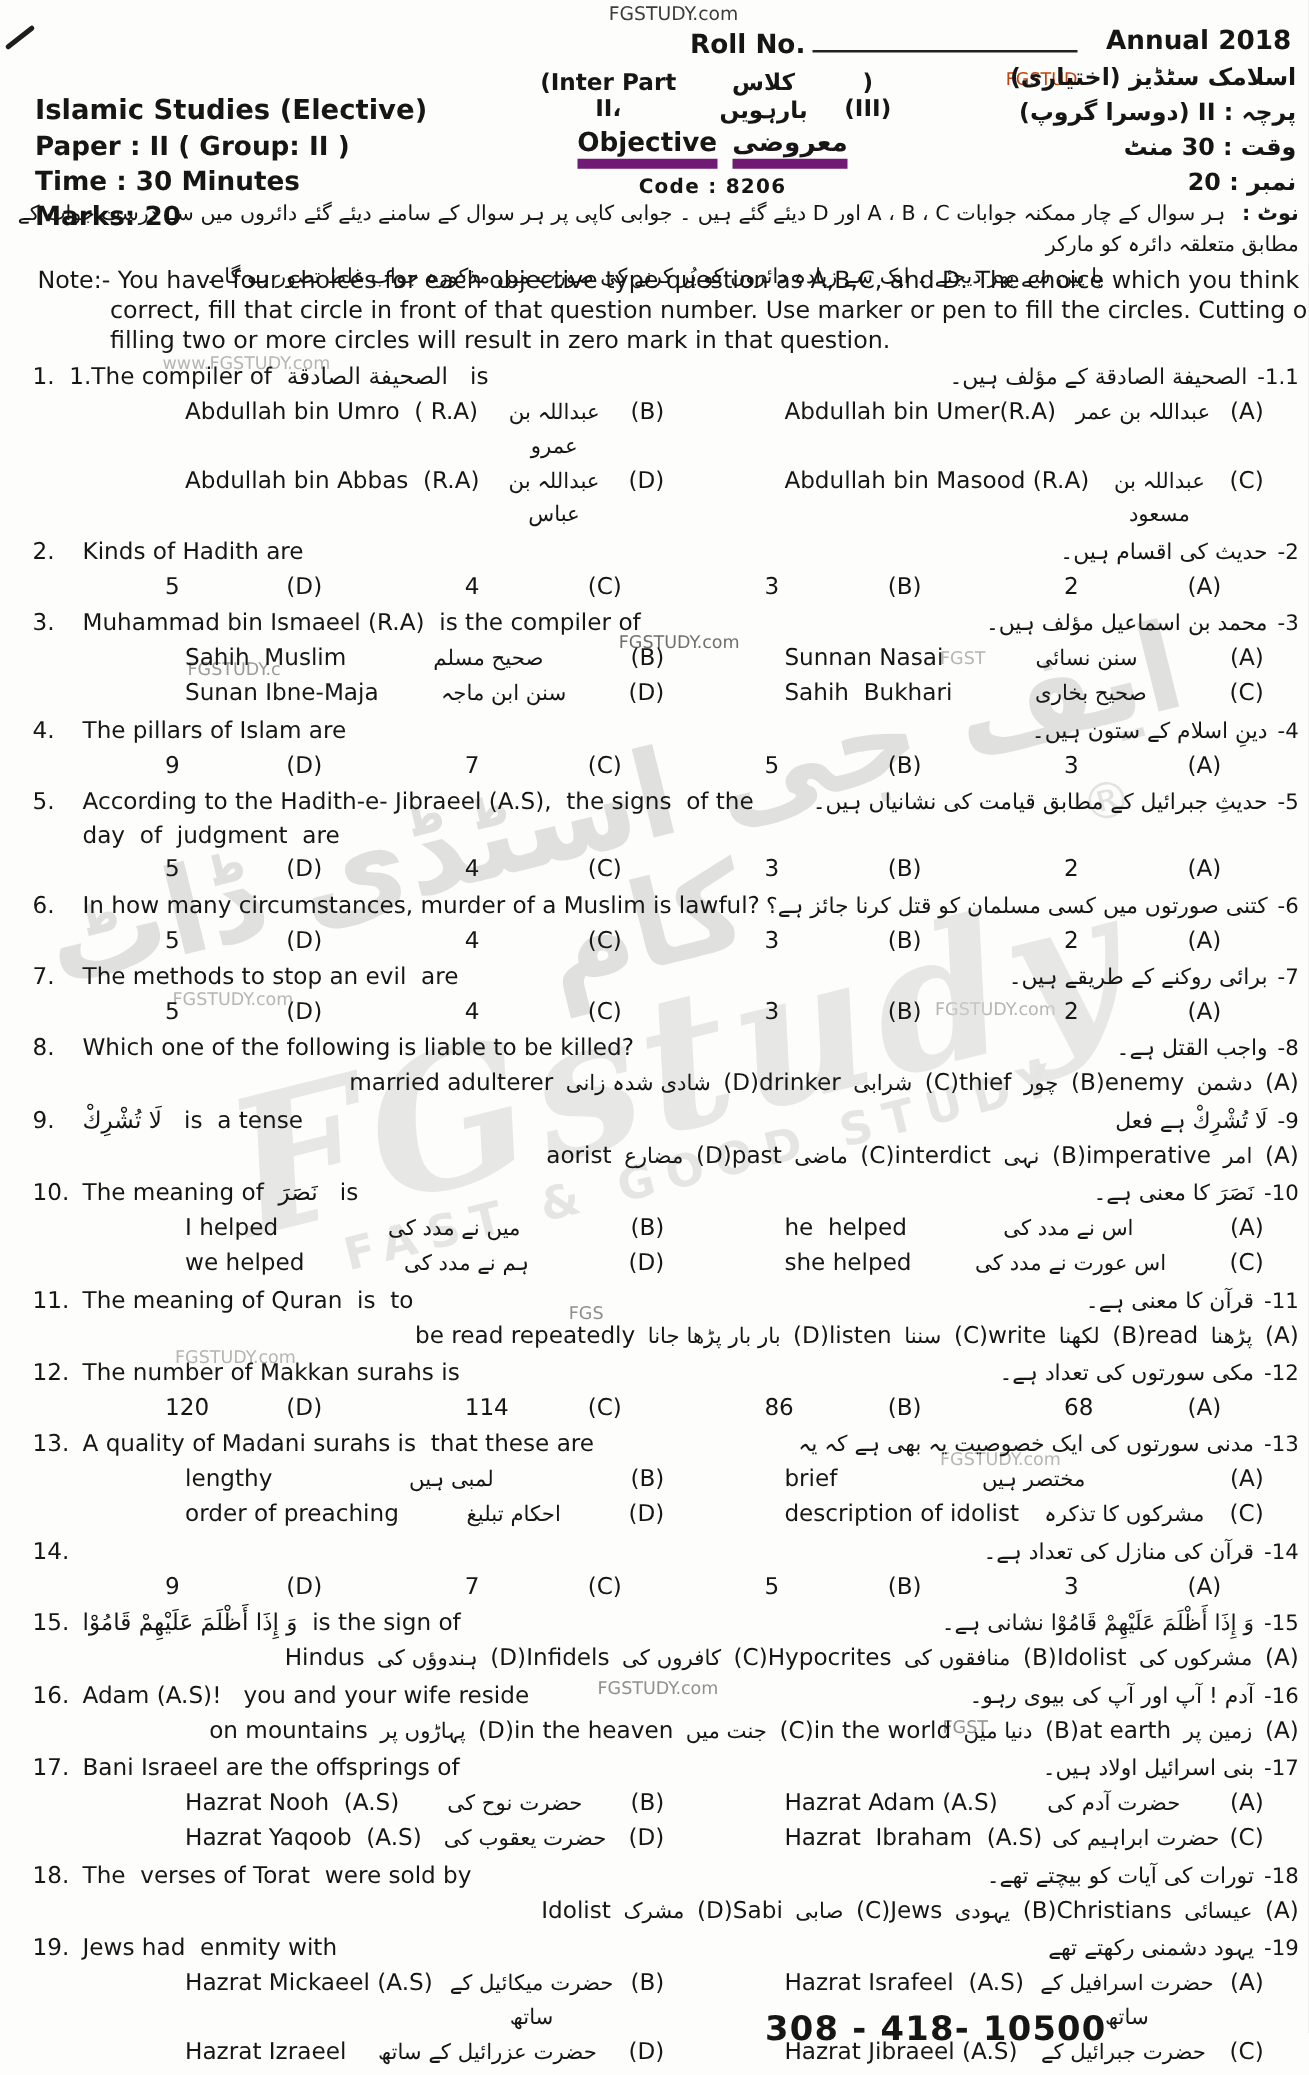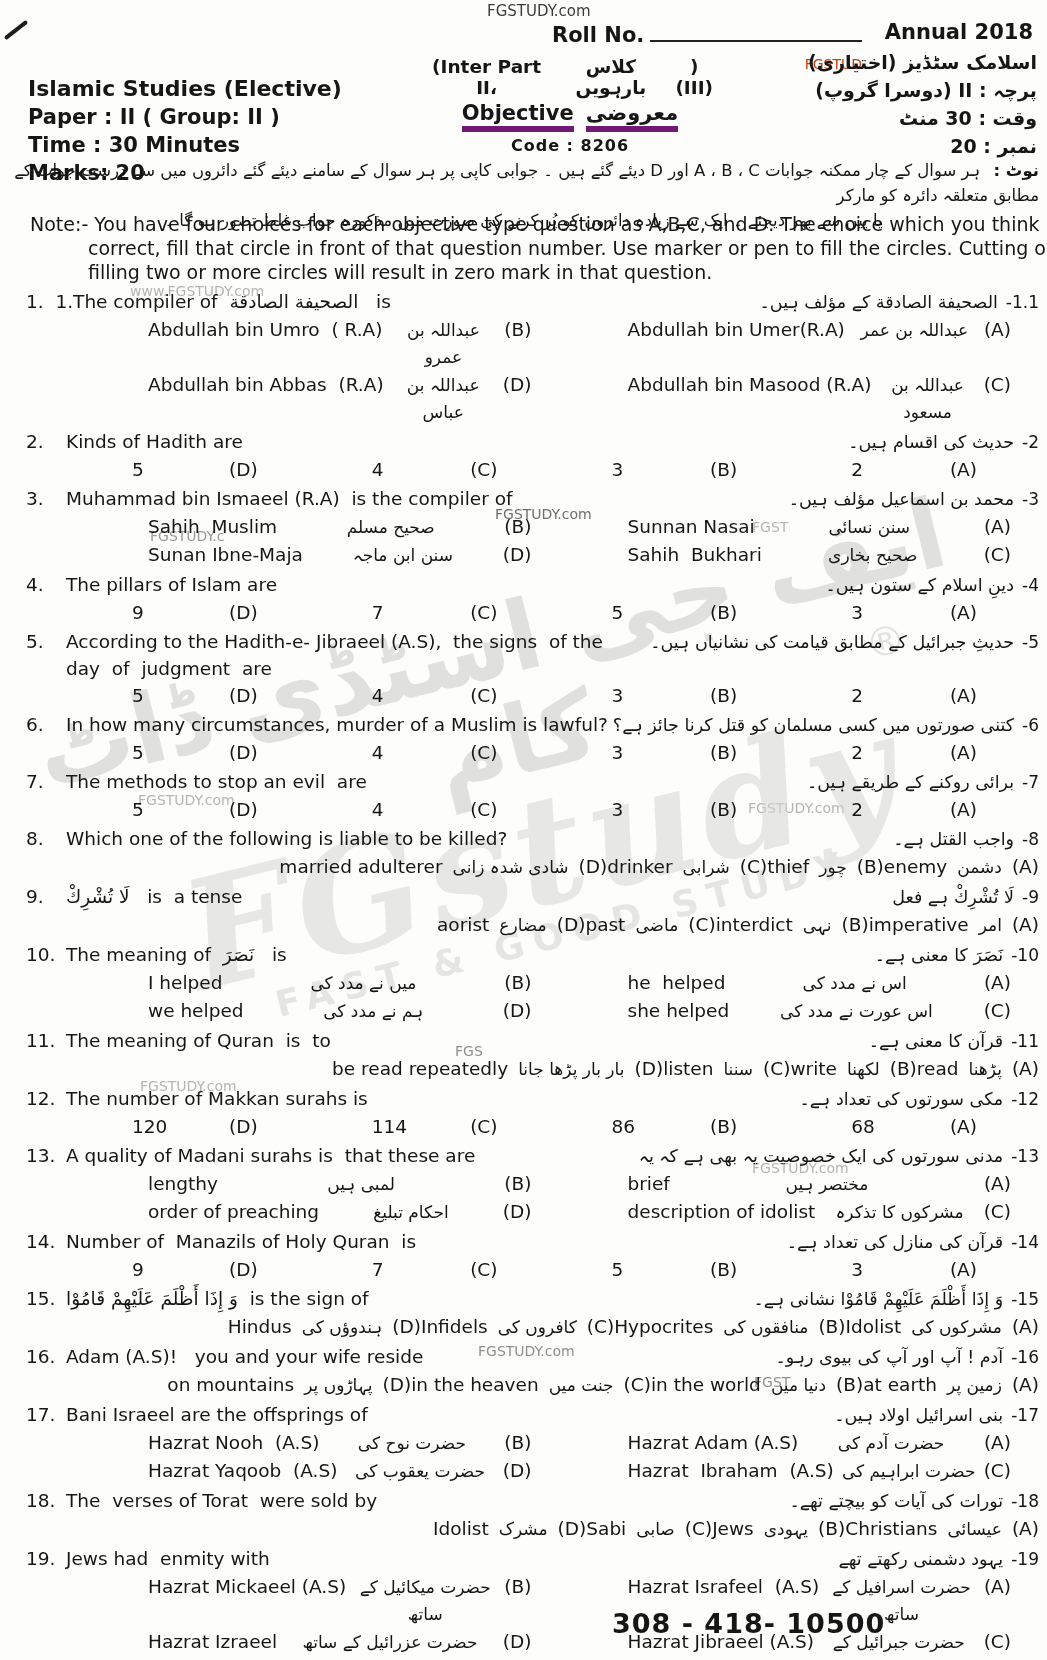--- a/index.html
+++ b/index.html
@@ -20,21 +20,21 @@
        transform:rotate(-38deg);border-radius:2px;z-index:3;}
   
   .hdr-roll{position:absolute;left:552px;top:22px;font-weight:bold;font-size:21px;}
   .roll-line{display:inline-block;width:212px;border-bottom:2px solid #222;height:18px;margin-left:6px;}
   .session{position:absolute;right:14px;top:20px;font-weight:bold;font-size:21px;}
   .h-left{position:absolute;left:28px;top:52px;font-weight:bold;line-height:28px;margin-top:23px;}
   .h-left .t1{font-size:22px;} .h-left div{font-size:21px;}
   .h-center{position:absolute;left:425px;top:56px;width:290px;text-align:center;font-weight:bold;}
   .h-center .c1{font-size:18.5px;display:flex;justify-content:center;gap:5px;align-items:baseline;}
   .h-center .c2{font-size:21px;margin-top:3px;display:flex;justify-content:center;gap:12px;align-items:baseline;}
-  .h-center .c2 span{border-bottom:6px solid #701a75;padding-bottom:1px;}
+  .h-center .c2 span{border-bottom:8px solid #701a75;padding-bottom:1px;}
   .h-center .c3{font-size:16px;margin-top:4px;letter-spacing:1px;}
   .h-right{position:absolute;right:10px;top:48px;width:330px;direction:rtl;text-align:right;
            font-weight:bold;font-size:19px;line-height:28px;}
   .fgstud{position:absolute;right:185px;top:56px;font-size:14px;color:#c2410c;font-weight:normal;z-index:1;}
   
   .note-ur{position:absolute;left:8px;right:8px;top:158px;direction:rtl;font-size:16.5px;line-height:25px;}
   .note-ur .lbl{font-weight:bold;margin-left:8px;}
   .note-ur .l2{display:block;text-align:center;}
   .note-en{position:absolute;left:30px;top:212px;width:985px;font-size:19px;line-height:24px;
            padding-left:58px;text-indent:-58px;}
@@ -529,21 +529,20 @@
             <span class="opt">
               <span class="oen">description of idolist</span>
               <span class="our">مشرکوں کا تذکرہ</span>
               <span class="olet">(C)</span>
             </span>
           </div>
         </div>
         <div class="q">
           <div class="qline">
             <span class="qno">14.</span>
-            <span class="qen">Number of  Manazils of Holy Quran  is</span>
             <span class="qur">
               <span class="urnum">-14</span>
               <span class="urtext">قرآن کی منازل کی تعداد ہے۔</span>
             </span>
           </div>
           <div class="optrow num4">
             <span class="opt">
               <span class="oen">9</span>
               <span class="olet">(D)</span>
             </span>

